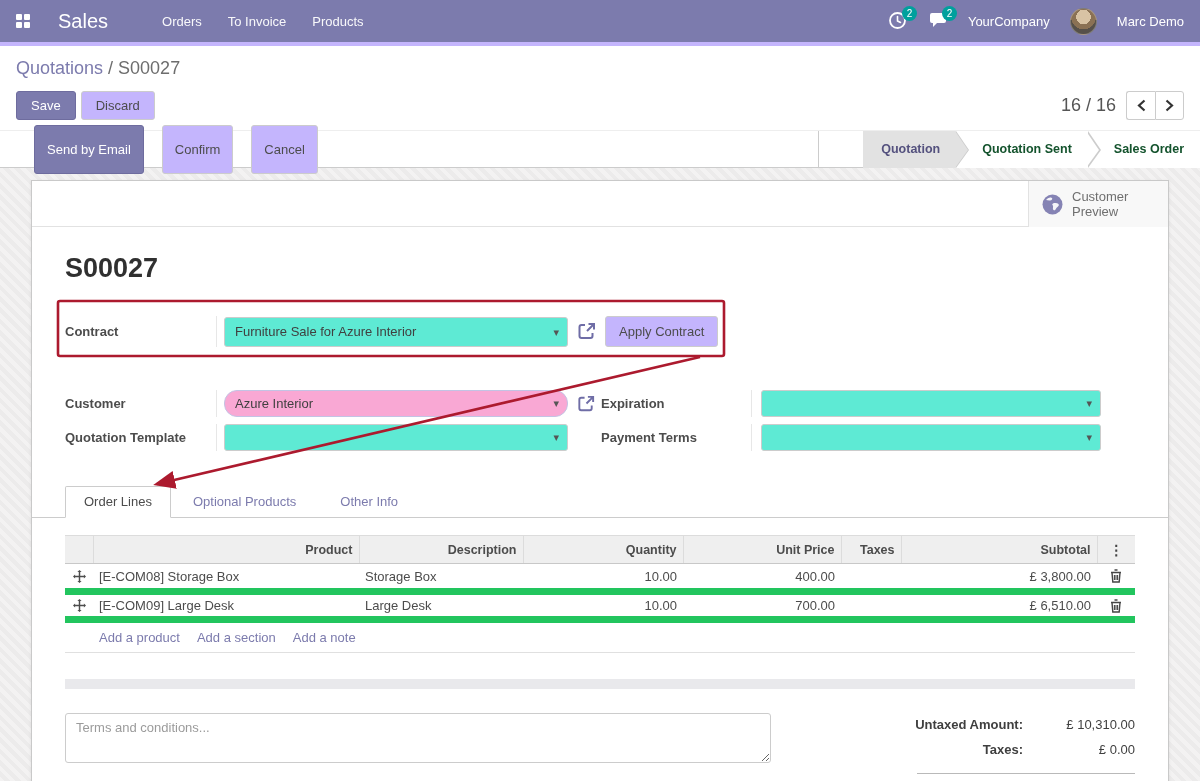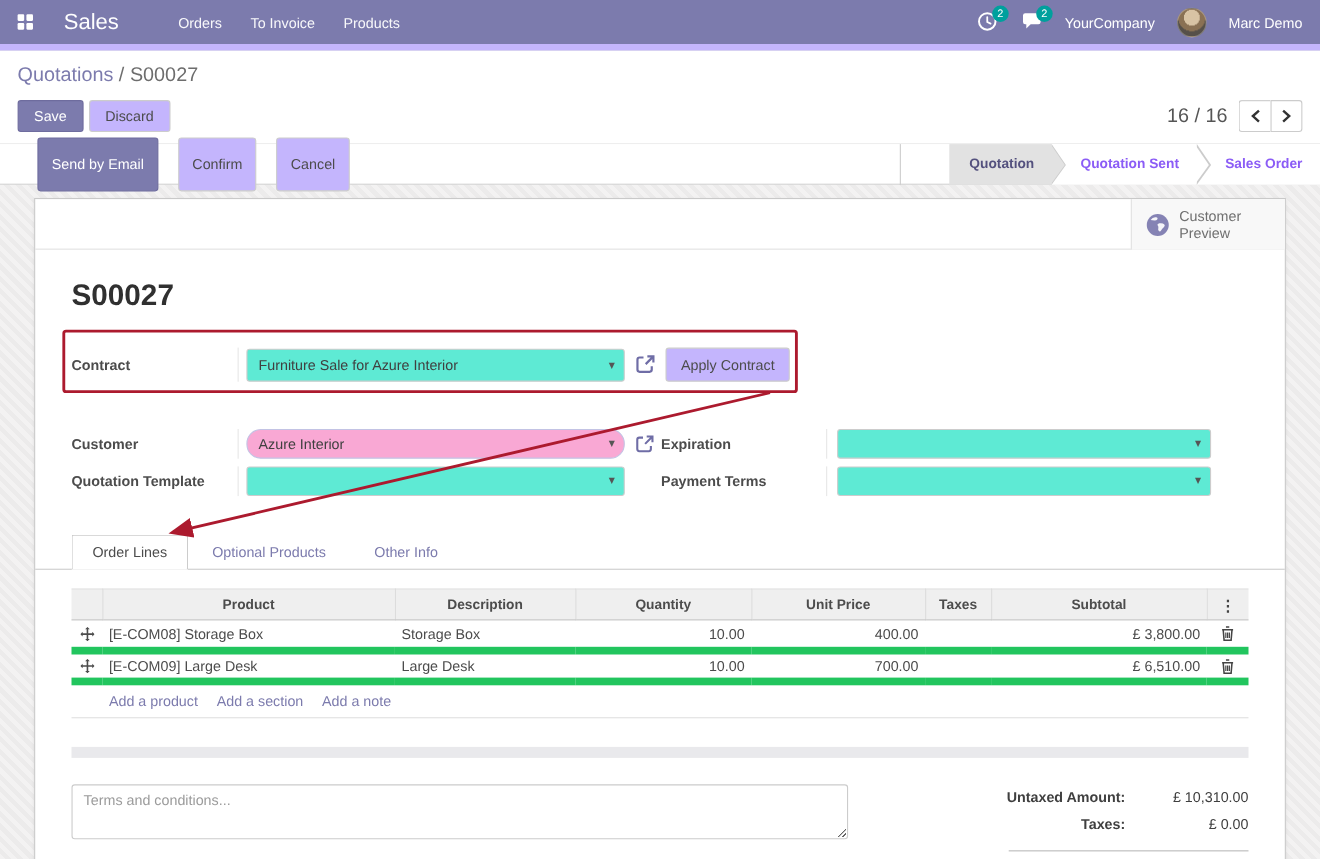--- a/index.html
+++ b/index.html
@@ -1,21 +1,21 @@
 <!DOCTYPE html>
 <html><head>
 <meta charset="utf-8">
 <style>
   * { box-sizing: border-box; margin: 0; padding: 0; }
   html, body { width: 1200px; height: 781px; overflow: hidden; background: #fff;
     font-family: "Liberation Sans", sans-serif; color: #4c4c4c; }
 
   
   .navbar { height: 46px; background: #7c7bad; display: flex; align-items: center;
-    border-bottom: 6px solid #c4b5fd; color: #fff; }
+    border-bottom: 4px solid #c4b5fd; color: #fff; }
   .apps-btn { width: 46px; height: 46px; display: flex; align-items: center; justify-content: center; cursor: pointer; }
   .apps-grid { display: grid; grid-template-columns: 6px 6px; grid-template-rows: 6px 6px; gap: 2px; }
   .apps-grid span { background: #fff; border-radius: 1px; }
   .brand { font-size: 20px; margin-left: 12px; cursor: pointer; }
   .menus { display: flex; gap: 26px; margin-left: 54px; font-size: 13px; }
   .menus .menu-item { cursor: pointer; opacity: .95; }
   .nav-right { margin-left: auto; display: flex; align-items: center; gap: 20px; padding-right: 16px; }
   .icon-badge-wrap { position: relative; cursor: pointer; width: 20px; height: 20px; }
   .badge { position: absolute; top: -5px; right: -9px; min-width: 15px; height: 15px; border-radius: 8px;
     background: #00a09d; color: #fff; font-size: 10px; line-height: 15px; text-align: center; padding: 0 3px; }
@@ -40,21 +40,21 @@
     display: flex; align-items: center; justify-content: center; }
   .pager-btn:first-child { border-radius: 3px 0 0 3px; border-right-width: 0; }
   .pager-btn:last-child { border-radius: 0 3px 3px 0; }
 
   
   .statusbar { height: 38px; background: #fff; border-top: 1px solid #eee; border-bottom: 1px solid #ccc;
     display: flex; align-items: center; padding-left: 16px; }
   .statusbar .btn { padding: 16px 12px; margin-left: 18px; }
   .status-steps { margin-left: auto; display: flex; height: 37px; border-left: 1px solid #ccc; padding-left: 44px; }
   .step { position: relative; font-size: 12.5px; font-weight: bold; line-height: 37px;
-    padding: 0 16px 0 26px; color: #8b5cf6; background: #fff; cursor: pointer; white-space: nowrap; }
+    padding: 0 16px 0 26px; color: #14532d; background: #fff; cursor: pointer; white-space: nowrap; }
   .step::before, .step::after { content: ""; position: absolute; top: 0; width: 0; height: 0;
     border-top: 19px solid transparent; border-bottom: 18px solid transparent; }
   .step::before { left: 100%; border-left: 13px solid #ccc; z-index: 1; }
   .step::after  { left: calc(100% - 1.5px); border-left: 13px solid #fff; z-index: 2; }
   .step.active { background: #e2e2e2; color: #54517e; padding-left: 18px; }
   .step.active::after { border-left-color: #e2e2e2; }
   .step.s1 { z-index: 6; } .step.s2 { z-index: 4; } .step.s3 { z-index: 2; }
   .step.s3::before, .step.s3::after { display: none; }
 
   
@@ -90,21 +90,21 @@
 
   
   .tabs { margin-top: 35px; padding-left: 33px; border-bottom: 1px solid #ccc; display: flex; align-items: flex-end; }
   .tab { font-size: 13px; line-height: 30px; padding: 0 22px; color: #7c7bad; cursor: pointer; }
   .tab.active { color: #4c4c4c; background: #fff; border: 1px solid #ccc; border-bottom: 1px solid #fff;
     margin-bottom: -1px; border-radius: 2px 2px 0 0; padding: 0 18px; }
 
   
   .lines-table { margin: 17px 33px 0 33px; width: 1070px; border-collapse: collapse; table-layout: fixed; font-size: 13px; }
   .lines-table thead th { background: #efefef; font-weight: bold; color: #4c4c4c; height: 28px;
-    padding: 0 6px; text-align: center; border-top: 1px solid #dcdcdc; border-bottom: 1px solid #c8c8c8;
+    padding: 0 6px; text-align: right; border-top: 1px solid #dcdcdc; border-bottom: 1px solid #c8c8c8;
     border-right: 1px solid #dcdcdc; font-size: 12.5px; }
   .lines-table thead th:last-child { border-right: none; text-align: center; padding: 0; }
   .lines-table tbody td { height: 28px; padding: 0 6px; border-bottom: 7px solid #22c55e; color: #4c4c4c; }
   .num { text-align: right; }
   .handle-cell { text-align: center; cursor: grab; }
   .trash-cell { text-align: center; cursor: pointer; }
   .kebab { font-size: 14px; color: #444; font-weight: bold; cursor: pointer; }
 
   .add-links { margin: 0 33px; padding: 7px 0 7px 34px; border-bottom: 1px solid #e0e0e0;
     display: flex; gap: 17px; font-size: 13px; }

